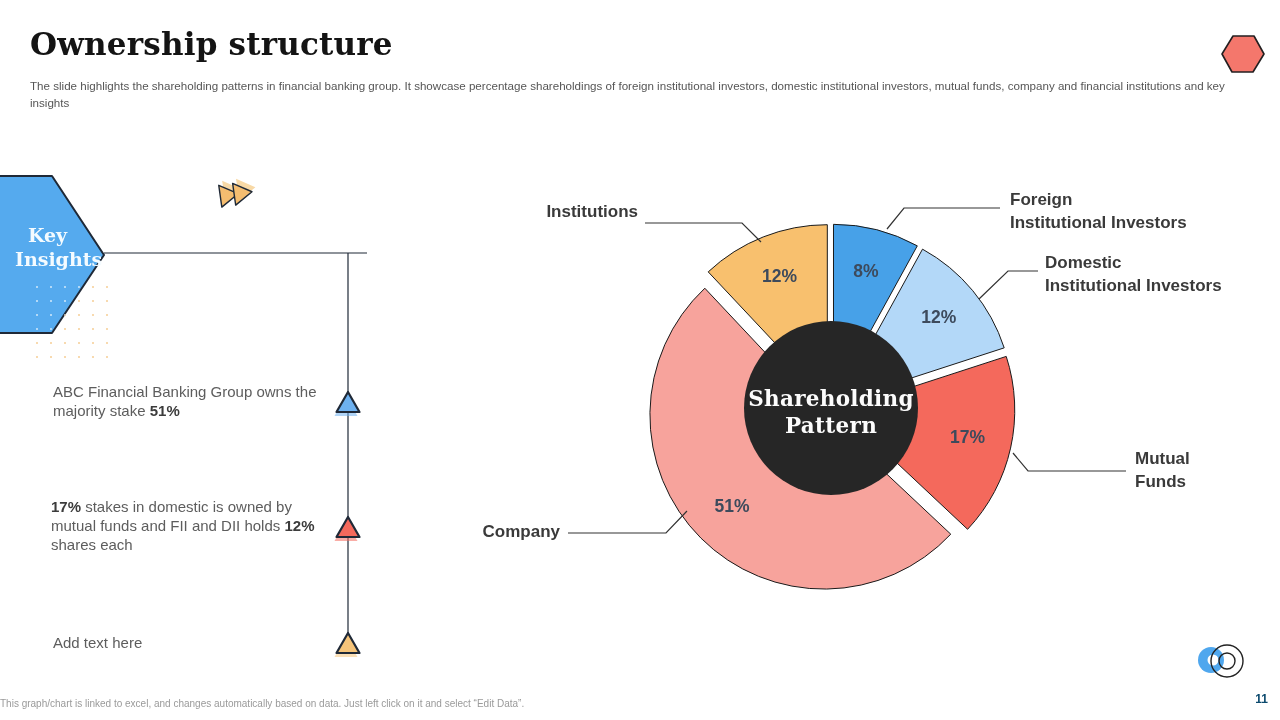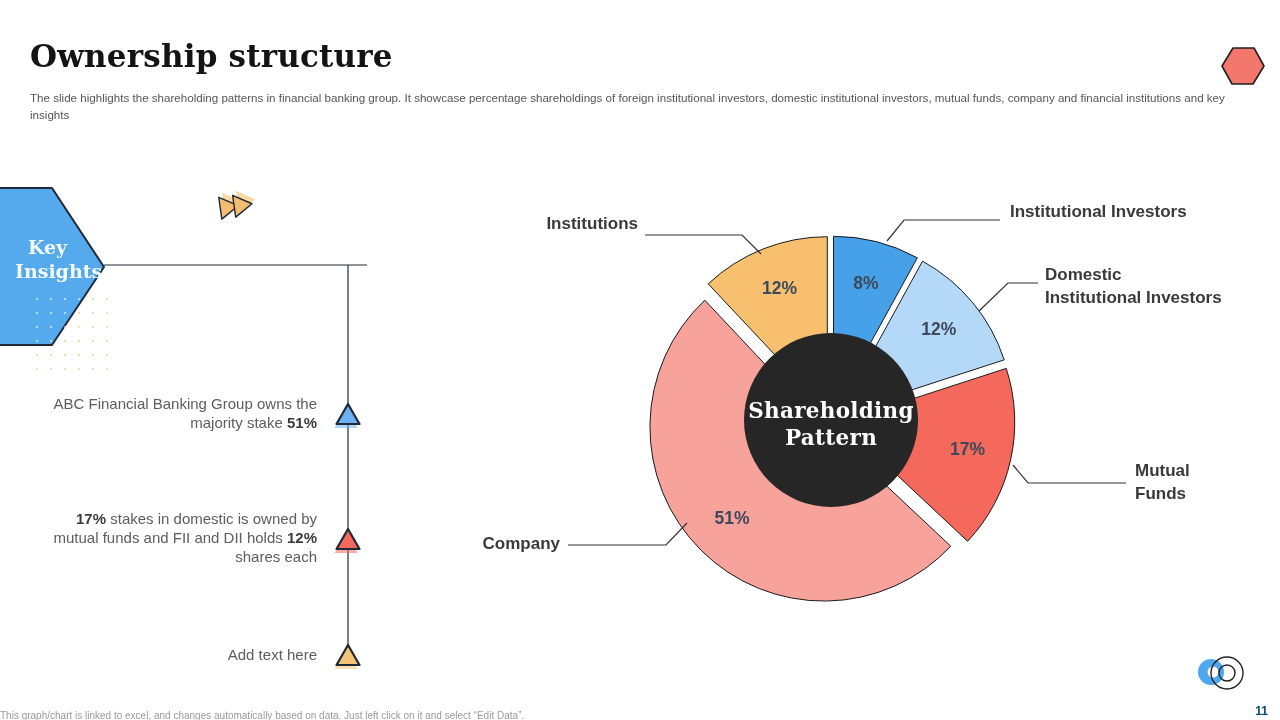--- a/index.html
+++ b/index.html
@@ -1,39 +1,39 @@
 <!DOCTYPE html>
 <html><head>
 <meta charset="utf-8">
 <style>
   * { margin:0; padding:0; box-sizing:border-box; }
   html,body { width:1280px; height:720px; background:#ffffff; overflow:hidden;
               font-family:"Liberation Sans", sans-serif; }
   .abs { position:absolute; }
-  #stage { position:relative; width:1280px; height:689px; background:#fff;margin-top:12px; }
+  #stage { position:relative; width:1280px; height:689px; background:#fff; }
 
   
   #title { left:30px; top:26px; font-family:"DejaVu Serif", serif; font-weight:bold;
            font-size:31px; color:#141414; letter-spacing:.2px; }
   #subtitle { left:30px; top:78px; width:1228px; font-size:11.6px; line-height:1.45;
               color:#565656; }
 
   
   #key-insights-label { left:0; top:224px; width:80px; text-align:center; z-index:6;
       font-family:"DejaVu Serif", serif; font-weight:bold; font-size:19px;
       color:#f4fbff; line-height:1.25;padding-left:15px; }
   .dots { width:86px; height:78px; z-index:1;
       background-image: radial-gradient(circle, #f0ad4e 1.3px, rgba(0,0,0,0) 1.5px);
       background-size:14px 14px; left:30px; top:280px; }
   .dots.over { z-index:5;
       background-image: radial-gradient(circle, rgba(255,255,255,.55) 1.3px, rgba(0,0,0,0) 1.5px); }
   #ki-shape-svg { left:-4px; top:168px; z-index:4; }
 
   
-  .timeline-item { width:264px; left:53px; text-align:right; font-size:15px;
+  .timeline-item { width:264px; left:53px; text-align:left; font-size:15px;
       line-height:1.26; color:#5d5d5d; z-index:6; }
   .timeline-item b { color:#3c3c3c; }
   #tl-item-0 { top:383px; }
   #tl-item-1 { top:498px; width:266px; left:51px; }
   #tl-item-2 { top:634px; }
 
   
   .callout { font-size:17px; font-weight:bold; color:#3a3a3a; line-height:1.35; z-index:6; }
   #callout-financial { left:440px; top:201px; width:198px; text-align:right; }
   #callout-foreign   { left:1010px; top:189px; width:230px; }
@@ -120,20 +120,21 @@
       <circle cx="1227" cy="661" r="16" fill="none" stroke="#222" stroke-width="1.4"></circle>
       <circle cx="1227" cy="661" r="8" fill="none" stroke="#222" stroke-width="1.4"></circle>
     </g>
   </svg>
 
   <div id="tl-item-0" class="timeline-item abs"><span>ABC Financial Banking Group owns the majority stake </span><b>51%</b></div>
   <div id="tl-item-1" class="timeline-item abs"><b>17%</b><span> stakes in domestic is owned by mutual funds  and FII and DII holds </span><b>12%</b><span> shares each</span></div>
   <div id="tl-item-2" class="timeline-item abs"><span>Add text here</span></div>
 
   <div id="callout-foreign" class="callout abs">
+    <div>Foreign</div>
     <div>Institutional Investors</div>
   </div>
   <div id="callout-domestic" class="callout abs">
     <div>Domestic</div>
     <div>Institutional Investors</div>
   </div>
   <div id="callout-mutual" class="callout abs">
     <div>Mutual</div>
     <div>Funds</div>
   </div>

